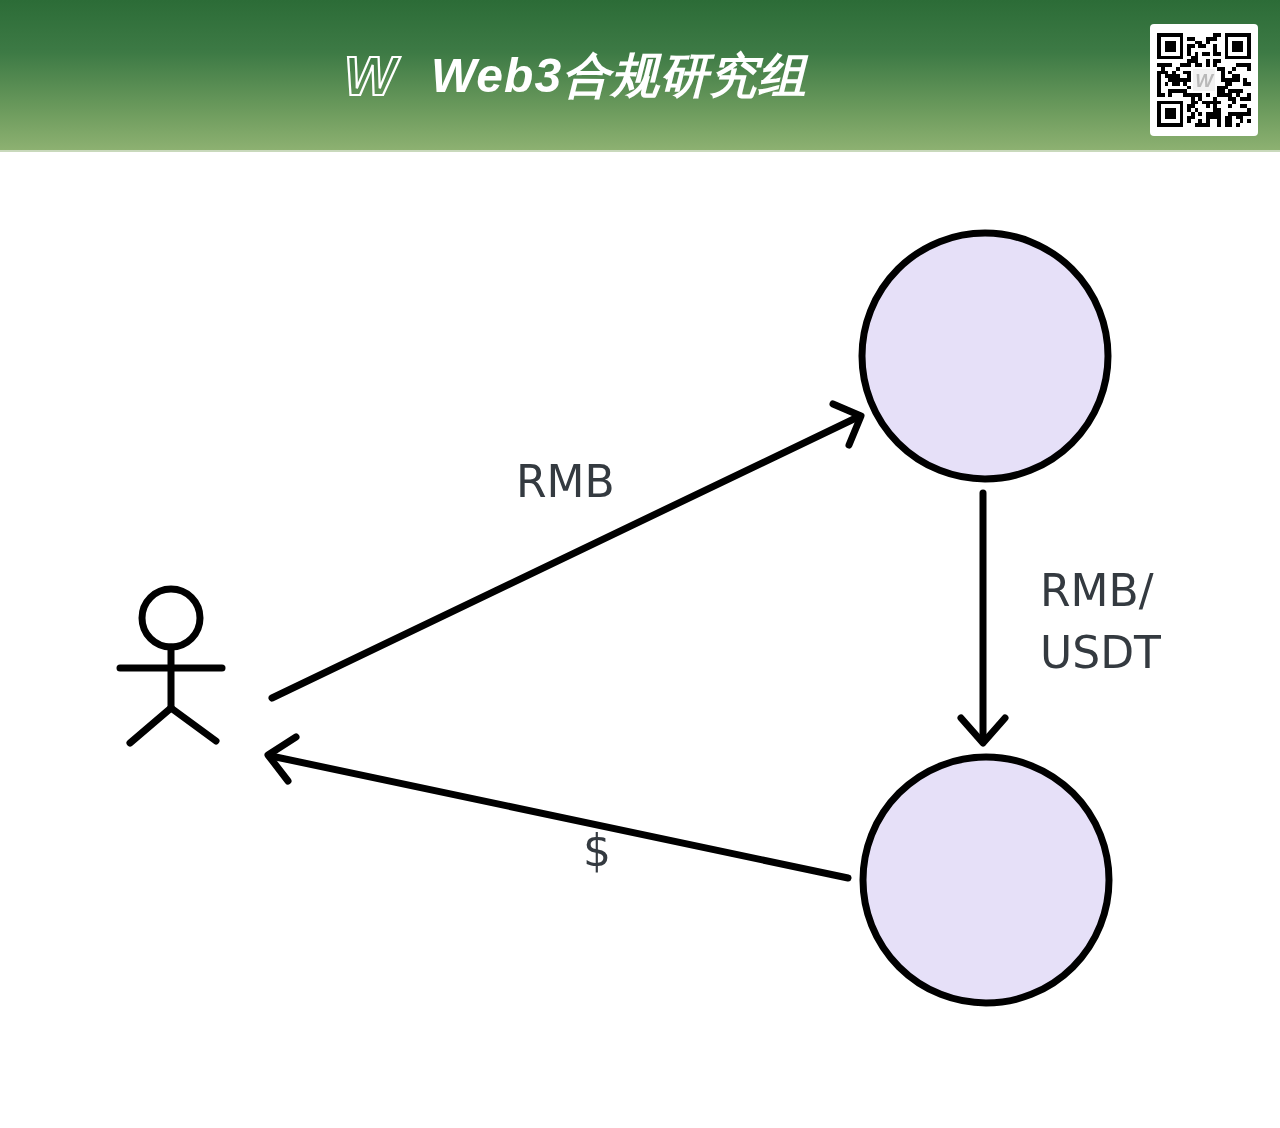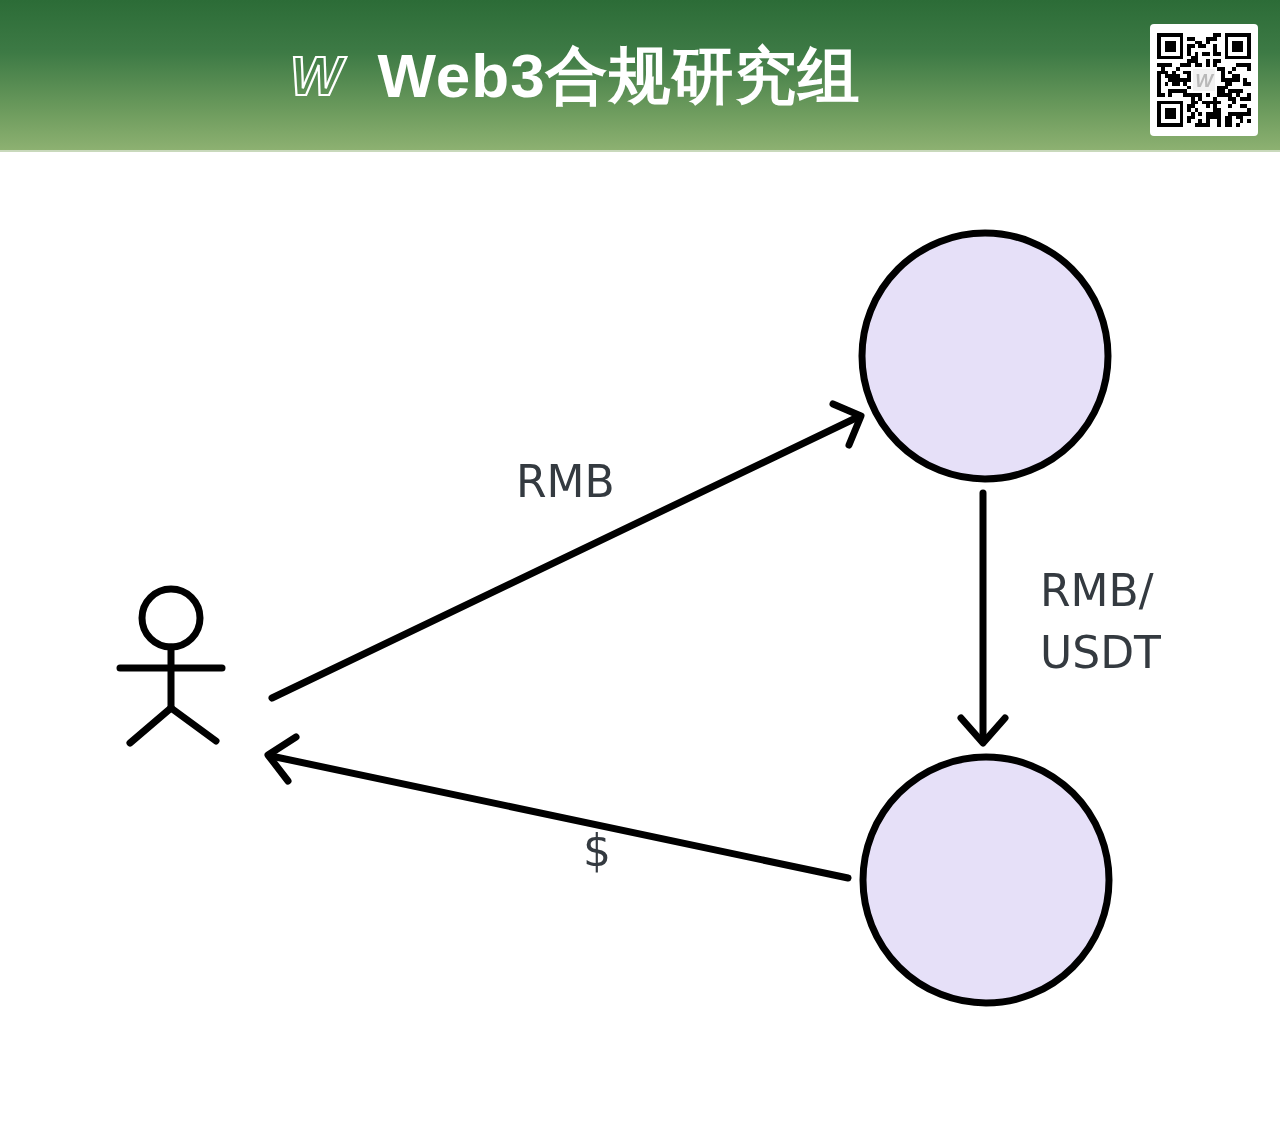--- a/index.html
+++ b/index.html
@@ -26,24 +26,25 @@
     left: 0; top: 0;
     width: 1150px;
     height: 152px;
     display: flex;
     align-items: center;
     justify-content: center;
     gap: 14px;
   }
   .banner-title {
     color: #ffffff;
-    font-size: 62px;
+    font-size: 48px;
     font-weight: bold;
     letter-spacing: 1px;
     white-space: nowrap;
+    font-style: italic;
   }
   .logo-w { width: 74px; height: 62px; display: block; }
   
   .qr-box {
     position: absolute;
     right: 22px;
     top: 24px;
     width: 108px;
     height: 112px;
     background: #ffffff;

